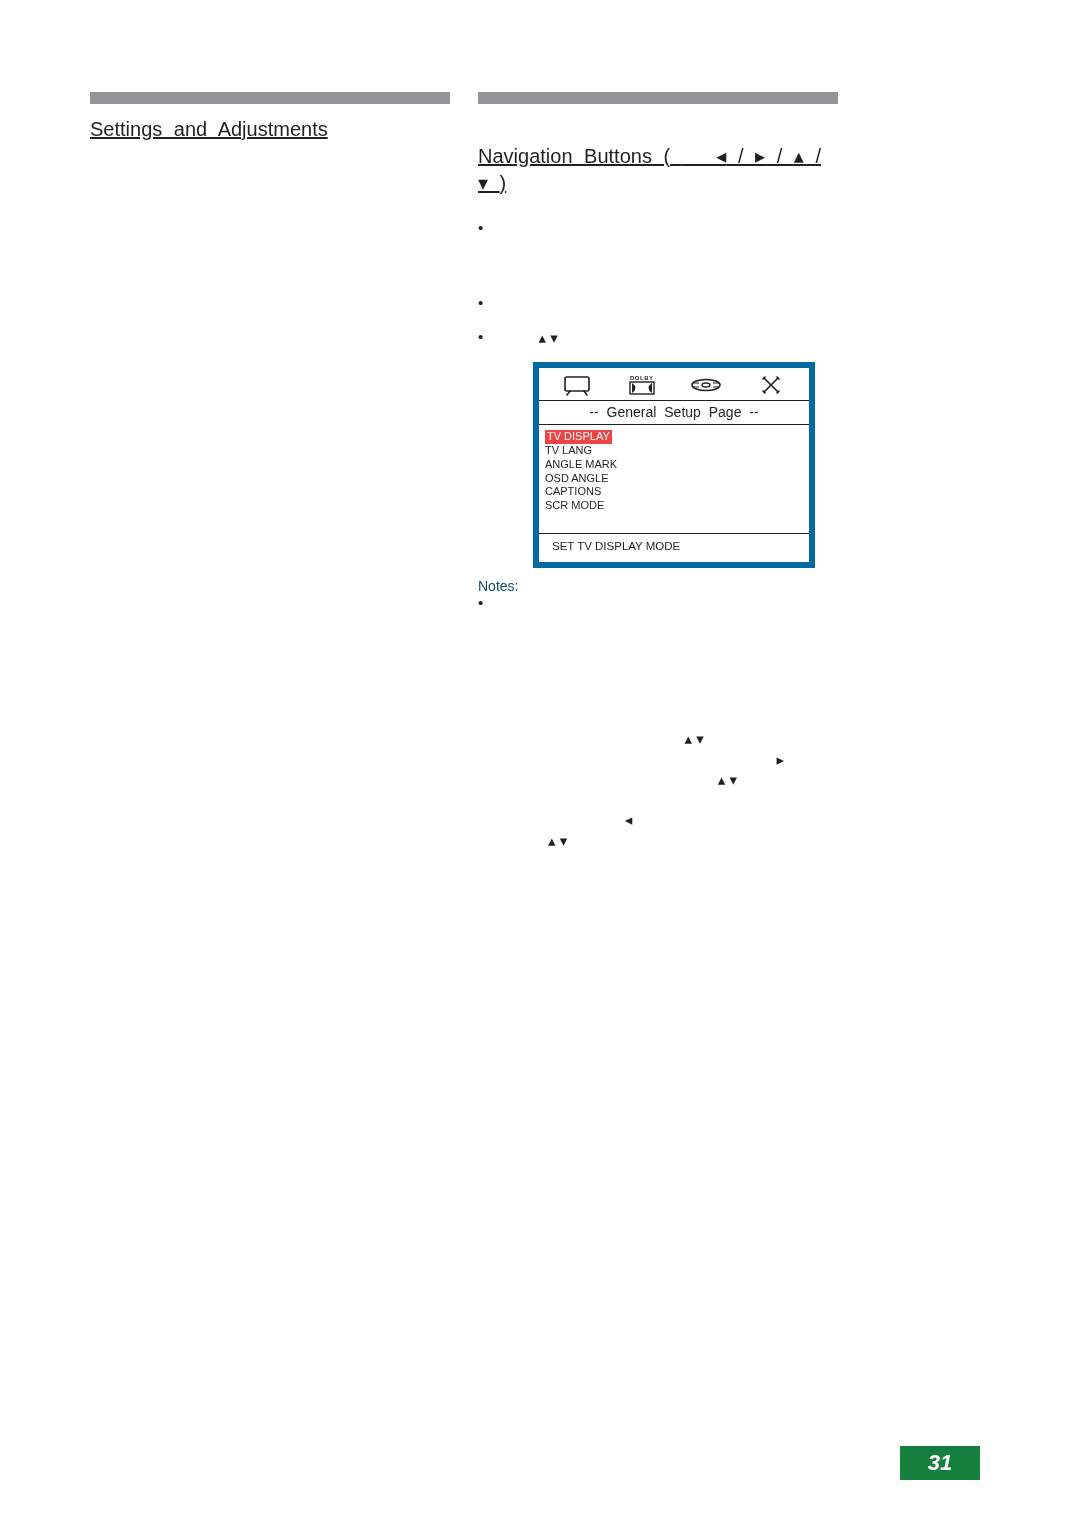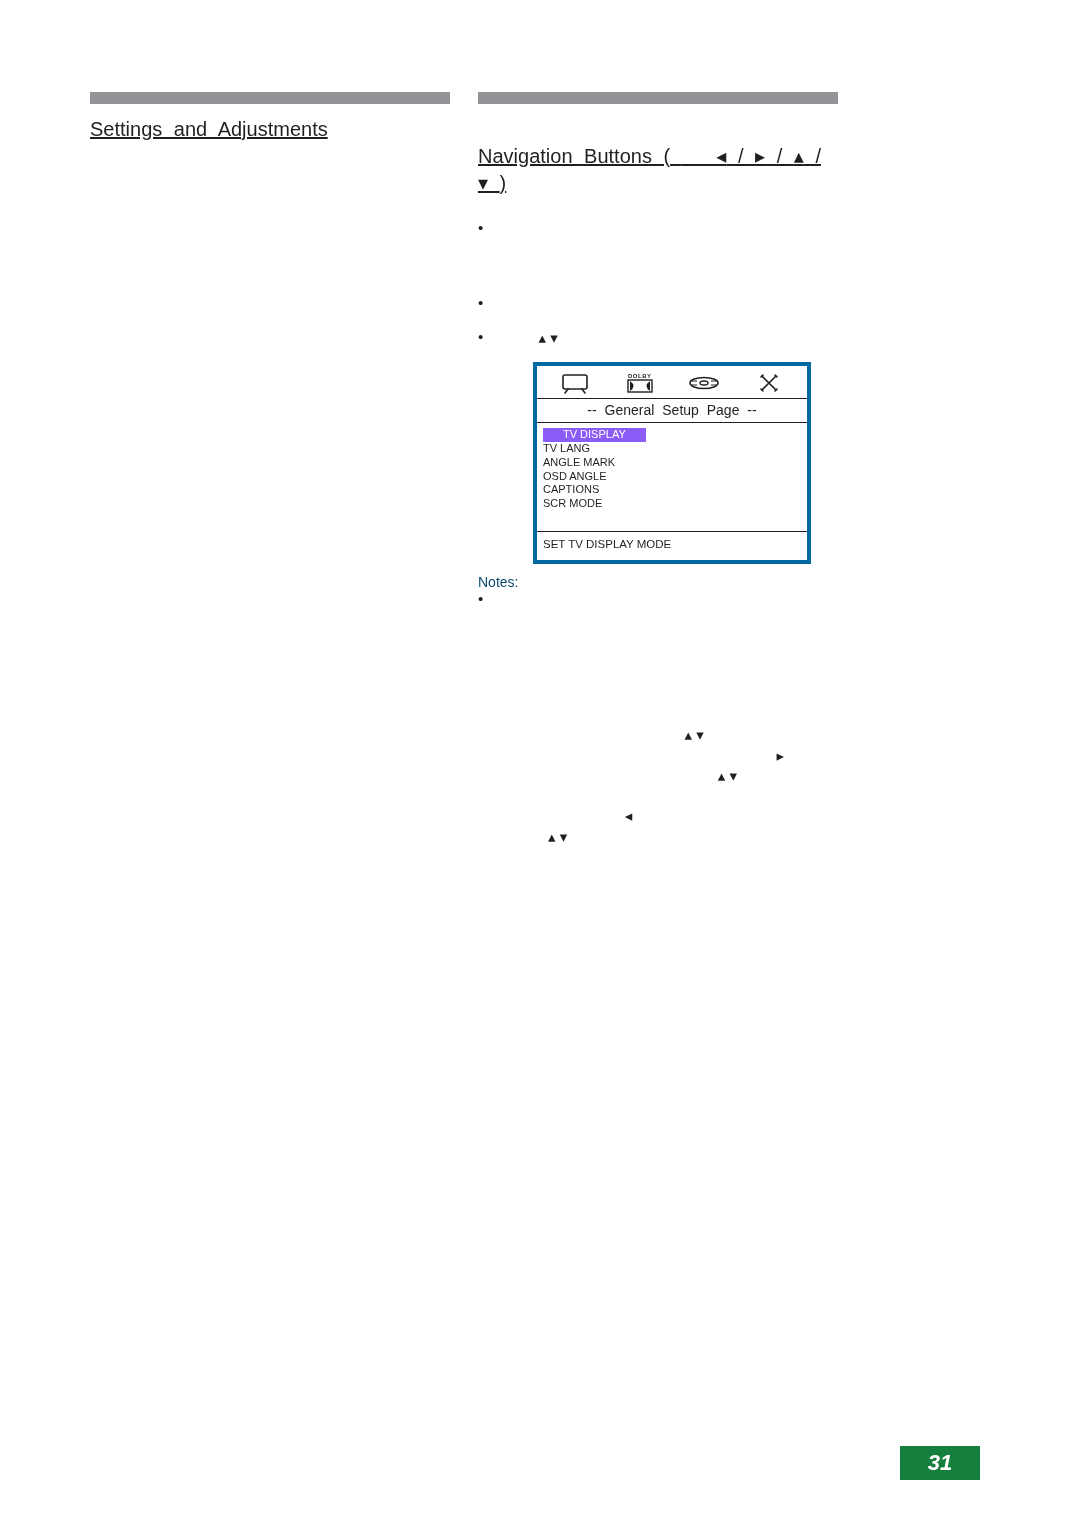--- a/index.html
+++ b/index.html
@@ -48,43 +48,43 @@
   }
   ul.bullets { list-style:none; padding:0; margin:0 0 0 0;}
   ul.bullets > li { position:relative; padding-left:18px; margin-bottom:14px; }
   ul.bullets > li::before {
     content:"•"; position:absolute; left:0; top:0; color:#231f20; font-size:15px;
   }
   .tri { font-family: Arial, sans-serif; color:#231f20;}
   .osd {
     width:270px;
     margin:10px 0 10px 55px;
-    border:4px solid #0369a1;
+    border:6px solid #0369a1;
     font-size:12px;
   }
   .osd .icon-row {
     display:flex;
     padding:6px 6px 4px 6px;
     gap:0;
     align-items:center;
     border-bottom:1px solid #231f20;
   }
   .osd .icon-row .cell { flex:1; display:flex; align-items:center; justify-content:center;}
   .osd .title-row {
     text-align:center;
     font-size:14px;
     padding:3px 0 4px 0;
     border-bottom:1px solid #231f20;
     word-spacing:4px;
   }
   .osd .list-row { display:flex; min-height:88px; border-bottom:1px solid #231f20;}
   .osd .list-col { flex:1.2; padding:5px 6px 20px 6px; font-size:11px; line-height:1.25;}
   .osd .opt-col  { flex:1; padding:5px 6px 20px 6px; font-size:11px; line-height:1.25;}
-  .osd .sel { background:#8b5cf6; color:#fff; display:inline-block; padding:0 20px;}
-  .osd .status-row { padding:6px 6px 10px 6px; font-size:11.5px;}
+  .osd .sel { background:#ef4444; color:#fff; display:inline-block; padding:0 2px;}
+  .osd .status-row { padding:6px 6px 10px 6px; font-size:11.5px;margin-left:7px;}
   svg { display:block;}
   .notes-label { font-size:14px; color:#0c4a6e; margin:6px 0 0 0;}
   .glyph { color:#231f20; }
 
   .pagebox {
     position:absolute;
     right:100px;
     bottom:48px;
     width:80px;
     height:34px;

